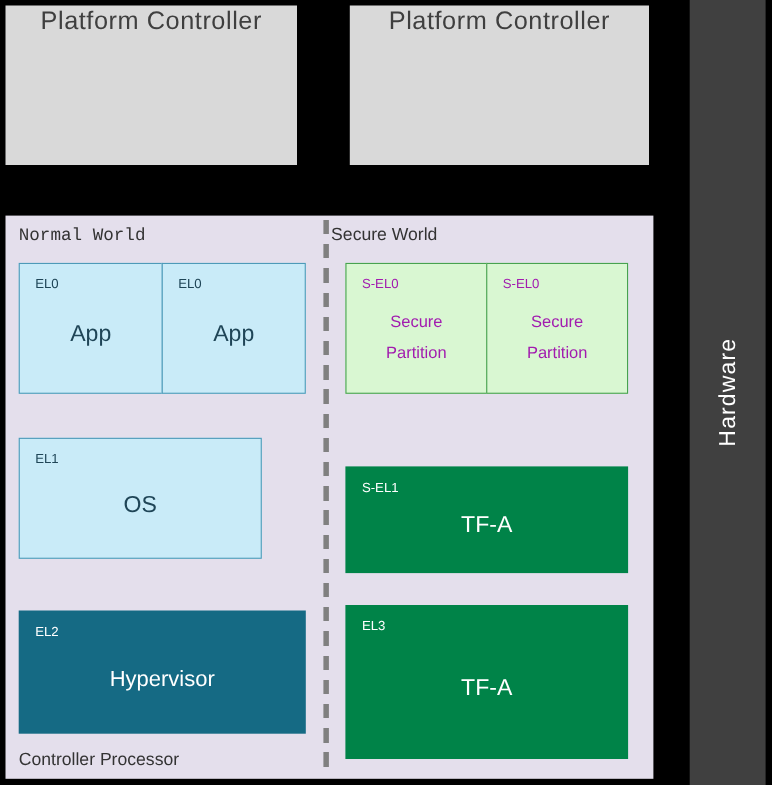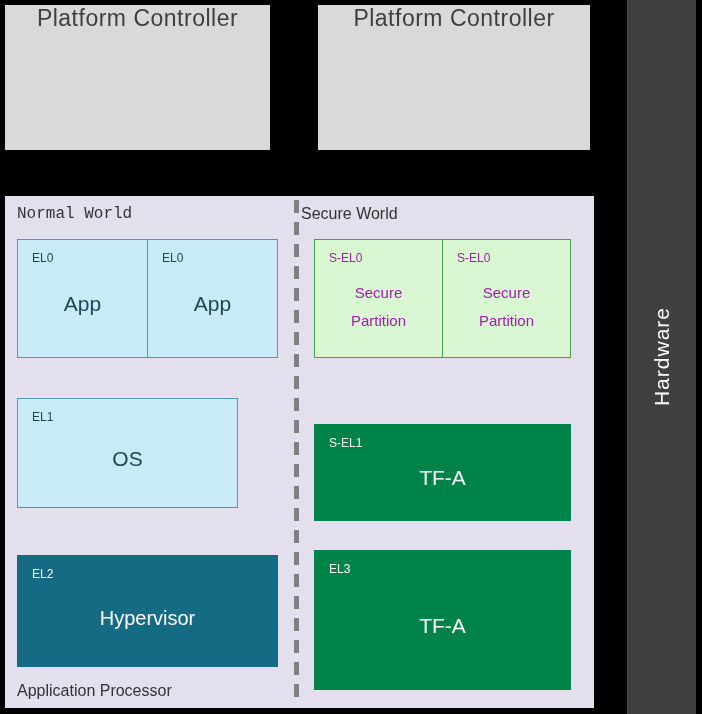--- a/index.html
+++ b/index.html
@@ -176,17 +176,17 @@
     <div class="box dgreen sel1">
       <div class="lvl">S-EL1</div>
       <div class="name big">TF-A</div>
     </div>
 
     <div class="box dgreen el3">
       <div class="lvl">EL3</div>
       <div class="name big">TF-A</div>
     </div>
 
-    <div class="ap-label">Application Processor</div>
+    <div class="ap-label">Controller Processor</div>
 
   </div>
 
 </div>
 
 </body></html>

